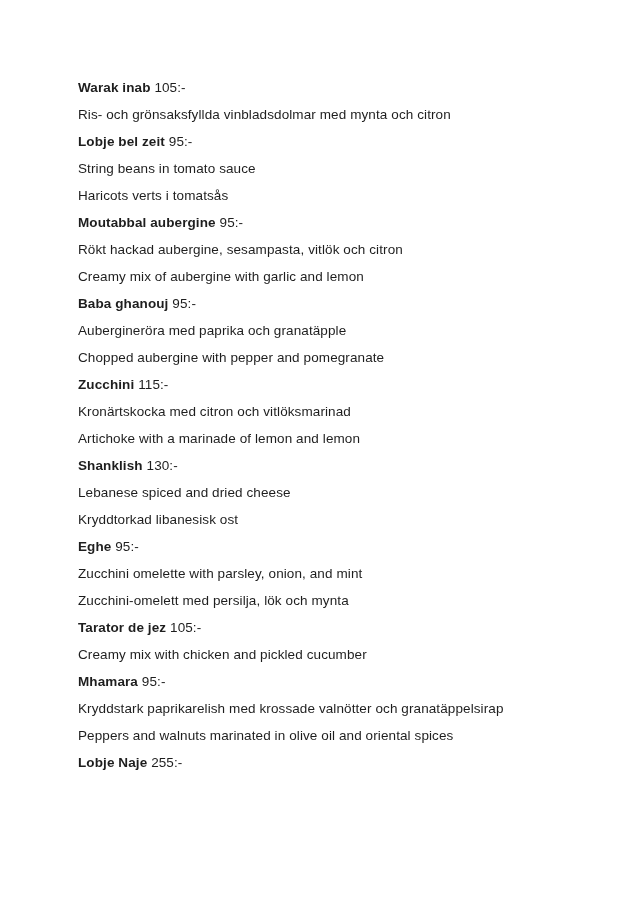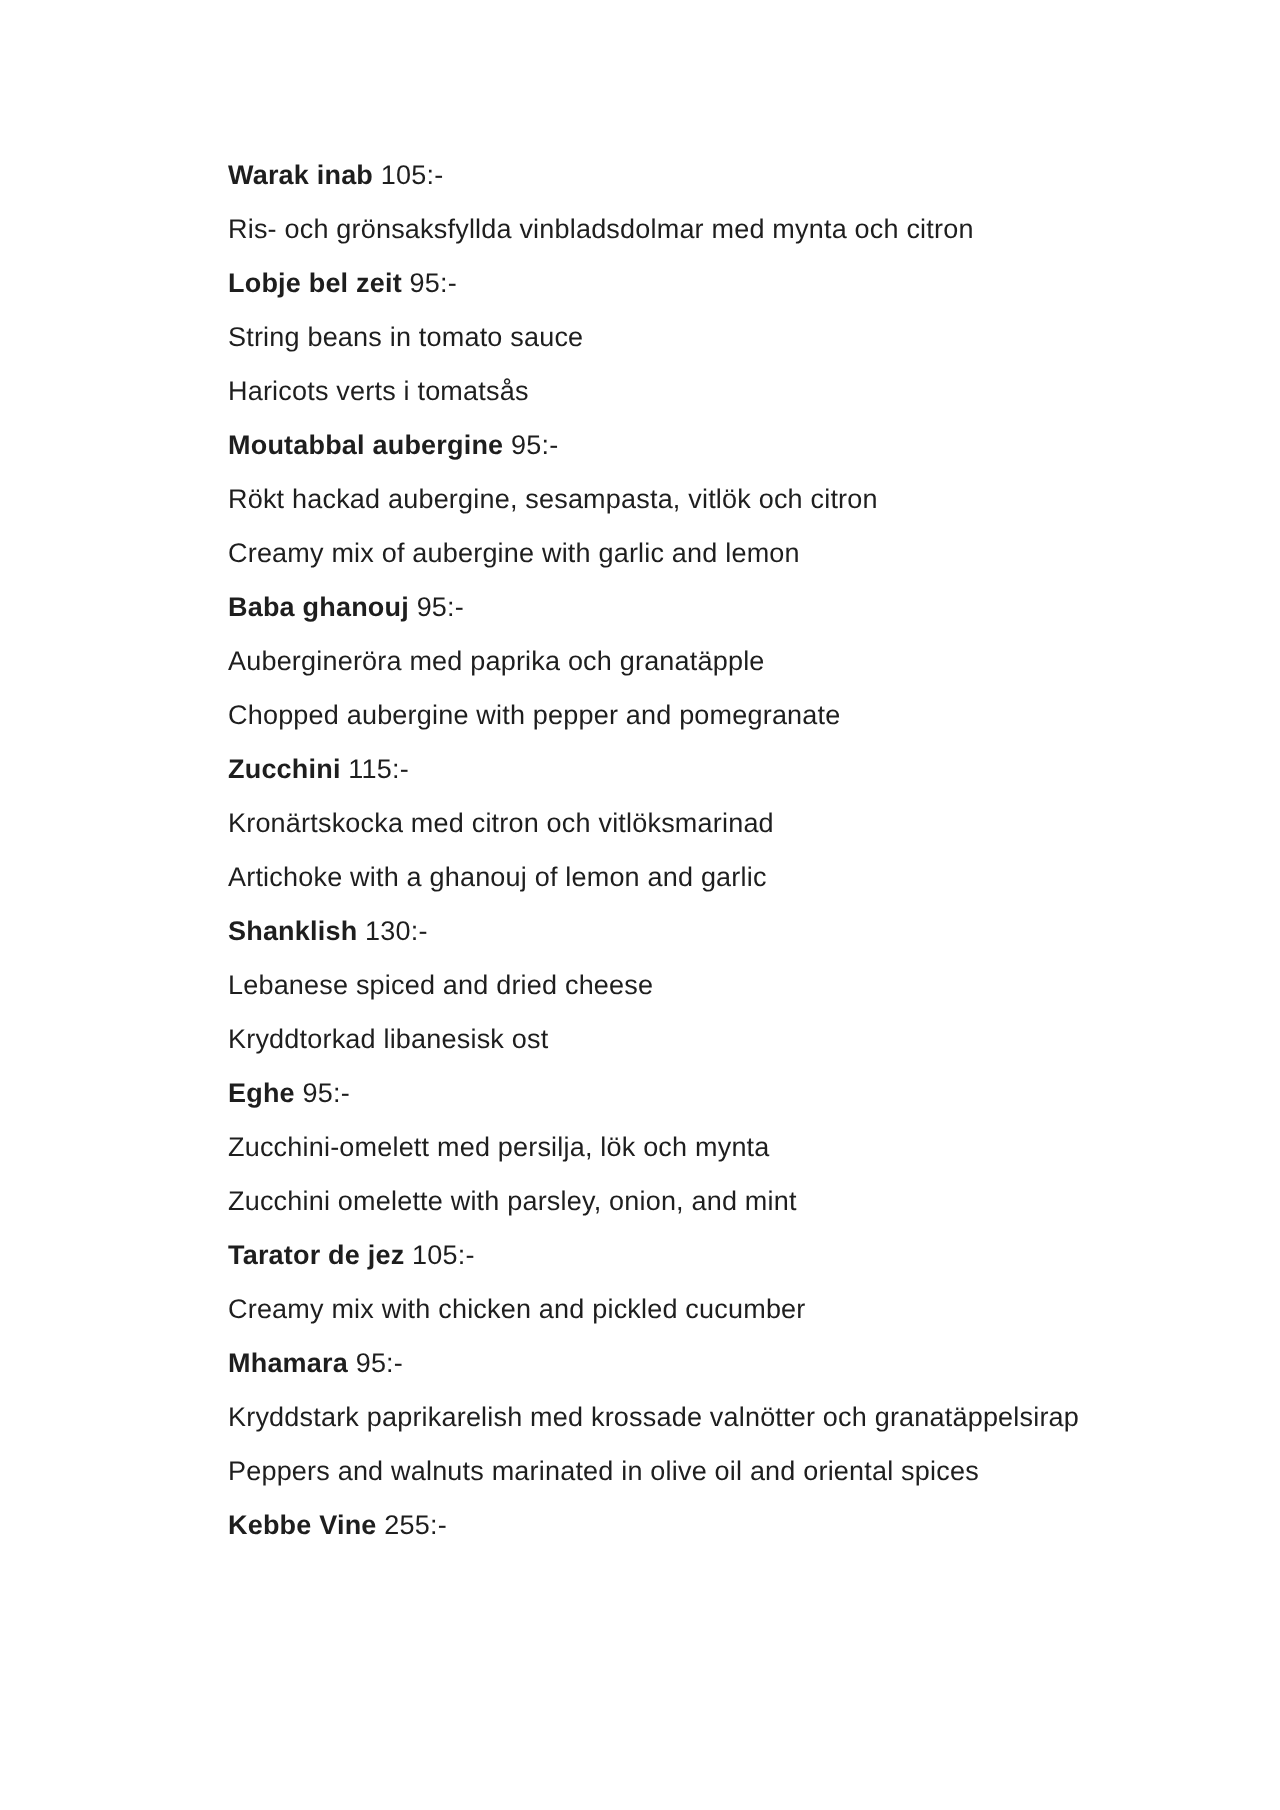--- a/index.html
+++ b/index.html
@@ -11,21 +11,21 @@
     width: 640px;
     height: 905px;
     background: #ffffff;
     overflow: hidden;
     font-family: "Liberation Sans", "DejaVu Sans", sans-serif;
   }
   .document-page {
     width: 640px;
     height: 905px;
     background: #ffffff;
-    padding: 74px 40px 0 114px;
+    padding: 74px 40px 0 78px;
   }
   .menu-list {
     display: block;
   }
   .menu-item {
     display: block;
   }
   .menu-line {
     margin: 0;
     padding: 0;
@@ -67,44 +67,44 @@
 
   <div class="menu-item">
     <p class="menu-line"><span class="item-name">Baba ghanouj</span><span> </span><span class="item-price">95:-</span></p>
     <p class="menu-line">Aubergineröra med paprika och granatäpple</p>
     <p class="menu-line">Chopped aubergine with pepper and pomegranate</p>
   </div>
 
   <div class="menu-item">
     <p class="menu-line"><span class="item-name">Zucchini</span><span> </span><span class="item-price">115:-</span></p>
     <p class="menu-line">Kronärtskocka med citron och vitlöksmarinad</p>
-    <p class="menu-line">Artichoke with a ghanouj of lemon and garlic</p>
+    <p class="menu-line">Artichoke with a marinade of lemon and lemon</p>
   </div>
 
   <div class="menu-item">
     <p class="menu-line"><span class="item-name">Shanklish</span><span> </span><span class="item-price">130:-</span></p>
     <p class="menu-line">Lebanese spiced and dried cheese</p>
     <p class="menu-line">Kryddtorkad libanesisk ost</p>
   </div>
 
   <div class="menu-item">
     <p class="menu-line"><span class="item-name">Eghe</span><span> </span><span class="item-price">95:-</span></p>
+    <p class="menu-line">Zucchini omelette with parsley, onion, and mint</p>
     <p class="menu-line">Zucchini-omelett med persilja, lök och mynta</p>
-    <p class="menu-line">Zucchini omelette with parsley, onion, and mint</p>
   </div>
 
   <div class="menu-item">
     <p class="menu-line"><span class="item-name">Tarator de jez</span><span> </span><span class="item-price">105:-</span></p>
     <p class="menu-line">Creamy mix with chicken and pickled cucumber</p>
   </div>
 
   <div class="menu-item">
     <p class="menu-line"><span class="item-name">Mhamara</span><span> </span><span class="item-price">95:-</span></p>
     <p class="menu-line">Kryddstark paprikarelish med krossade valnötter och granatäppelsirap</p>
     <p class="menu-line">Peppers and walnuts marinated in olive oil and oriental spices</p>
   </div>
 
   <div class="menu-item">
-    <p class="menu-line"><span class="item-name">Kebbe Vine</span><span> </span><span class="item-price">255:-</span></p>
+    <p class="menu-line"><span class="item-name">Lobje Naje</span><span> </span><span class="item-price">255:-</span></p>
 
   </div>
 </div>
 </div>
 
 </body></html>

